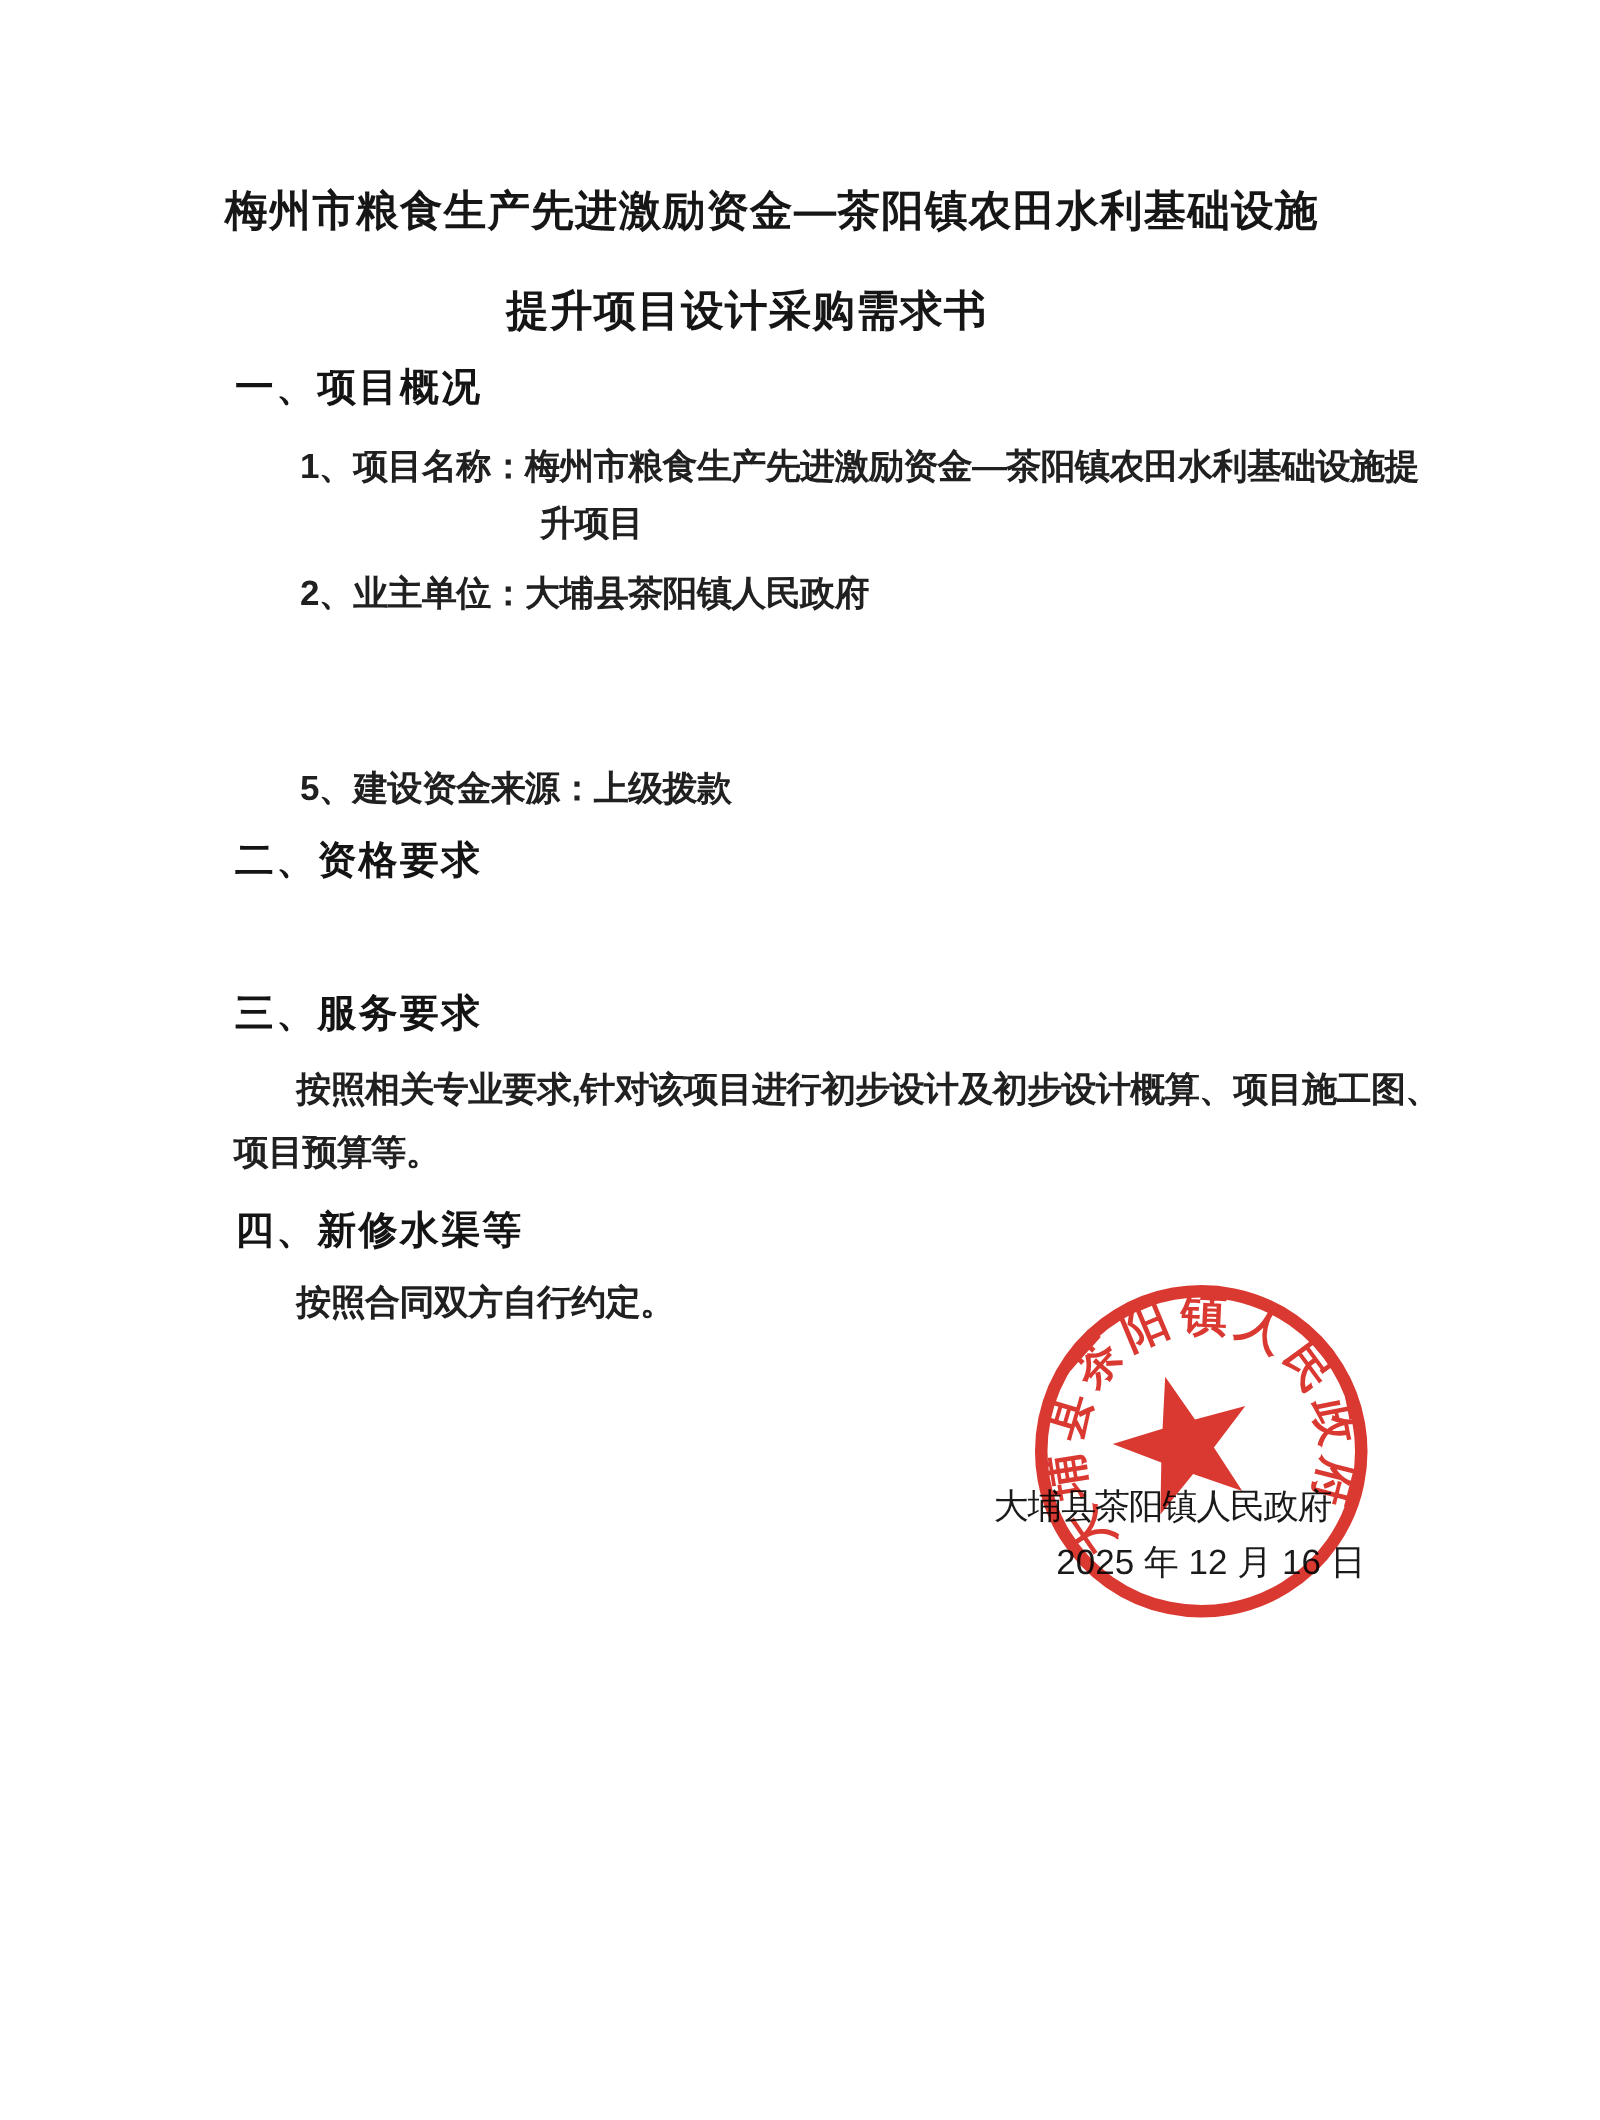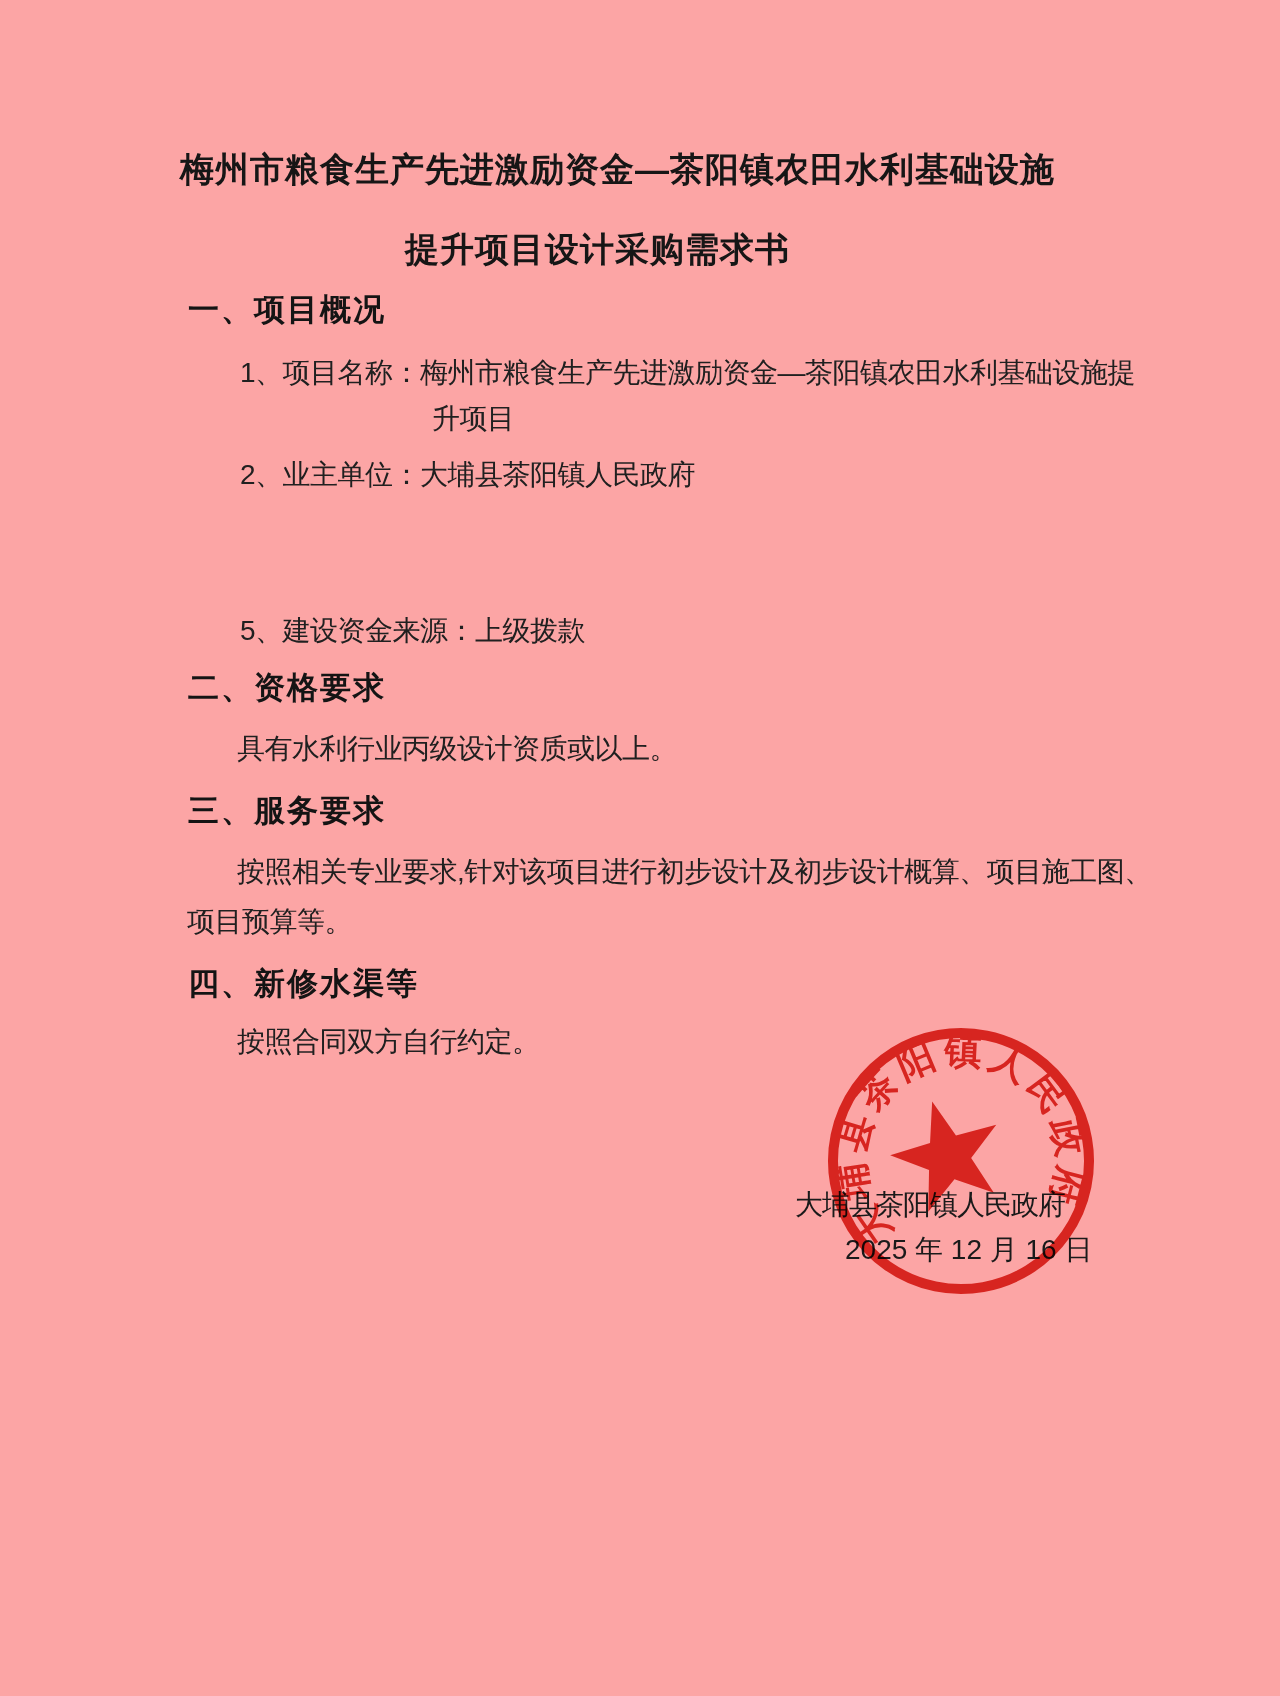--- a/index.html
+++ b/index.html
@@ -1,34 +1,34 @@
 <!DOCTYPE html>
 <html><head>
 <meta charset="utf-8">
 <style>
   html,body{margin:0;padding:0;background:#e8e8e8;}
   .page{
     position:relative;
     width:1280px;height:1696px;
     margin:0 auto;
-    background:#fca5a5;
+    background:#ffffff;
     font-family:"Liberation Sans","DejaVu Sans",sans-serif;
     color:#1d1d1d;
     overflow:hidden;
   }
   .ln{position:absolute;white-space:nowrap;line-height:1.4;}
   .title-line{
     left:180px;width:835px;text-align:center;
     font-size:34px;font-weight:700;letter-spacing:1px;color:#161616;
   }
   .sec-heading{
     font-size:31px;font-weight:700;letter-spacing:2px;color:#141414;
   }
   .body-text{
-    font-size:28px;font-weight:400;letter-spacing:-0.5px;color:#202020;
+    font-size:28px;font-weight:700;letter-spacing:-0.5px;color:#202020;
   }
   .sig-text{
     font-size:28px;font-weight:400;letter-spacing:-1px;color:#1a1a1a;z-index:2;
   }
   .seal-wrap{
     position:absolute;left:801px;top:1001px;width:320px;height:320px;
     mix-blend-mode:multiply;opacity:0.92;z-index:3;pointer-events:none;
   }
   .seal-wrap svg{display:block;width:100%;height:100%;}
 </style>
@@ -40,21 +40,20 @@
   <div class="ln title-line" style="top:146px">梅州市粮食生产先进激励资金—茶阳镇农田水利基础设施</div>
   <div class="ln title-line" style="top:226px">提升项目设计采购需求书</div>
 
   <div class="ln sec-heading" style="left:188px;top:288px">一、项目概况</div>
   <div class="ln body-text" style="left:240px;top:353px">1、项目名称：梅州市粮食生产先进激励资金—茶阳镇农田水利基础设施提</div>
   <div class="ln body-text" style="left:432px;top:399px">升项目</div>
   <div class="ln body-text" style="left:240px;top:455px">2、业主单位：大埔县茶阳镇人民政府</div>
   <div class="ln body-text" style="left:240px;top:611px">5、建设资金来源：上级拨款</div>
 
   <div class="ln sec-heading" style="left:188px;top:666px">二、资格要求</div>
-  <div class="ln body-text" style="left:237px;top:729px">具有水利行业丙级设计资质或以上。</div>
 
   <div class="ln sec-heading" style="left:188px;top:789px">三、服务要求</div>
   <div class="ln body-text" style="left:237px;top:852px">按照相关专业要求,针对该项目进行初步设计及初步设计概算、项目施工图、</div>
   <div class="ln body-text" style="left:187px;top:902px">项目预算等。</div>
 
   <div class="ln sec-heading" style="left:188px;top:962px">四、新修水渠等</div>
   <div class="ln body-text" style="left:237px;top:1022px">按照合同双方自行约定。</div>
 
   <div class="ln sig-text" style="left:795px;top:1185px">大埔县茶阳镇人民政府</div>
   <div class="ln sig-text" style="left:845px;top:1230px;letter-spacing:0">2025 年 12 月 16 日</div>

